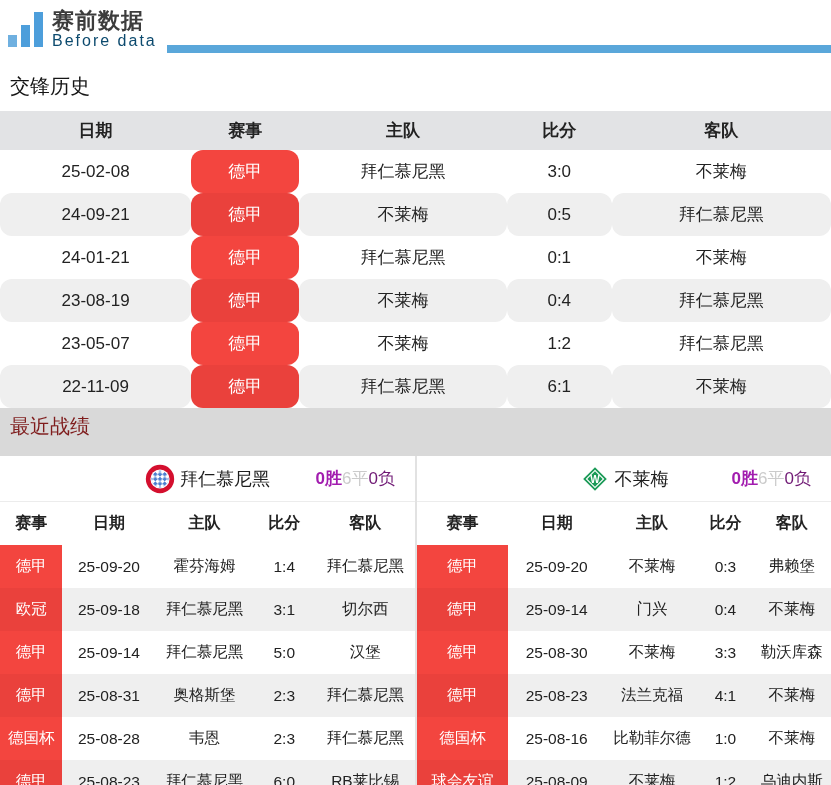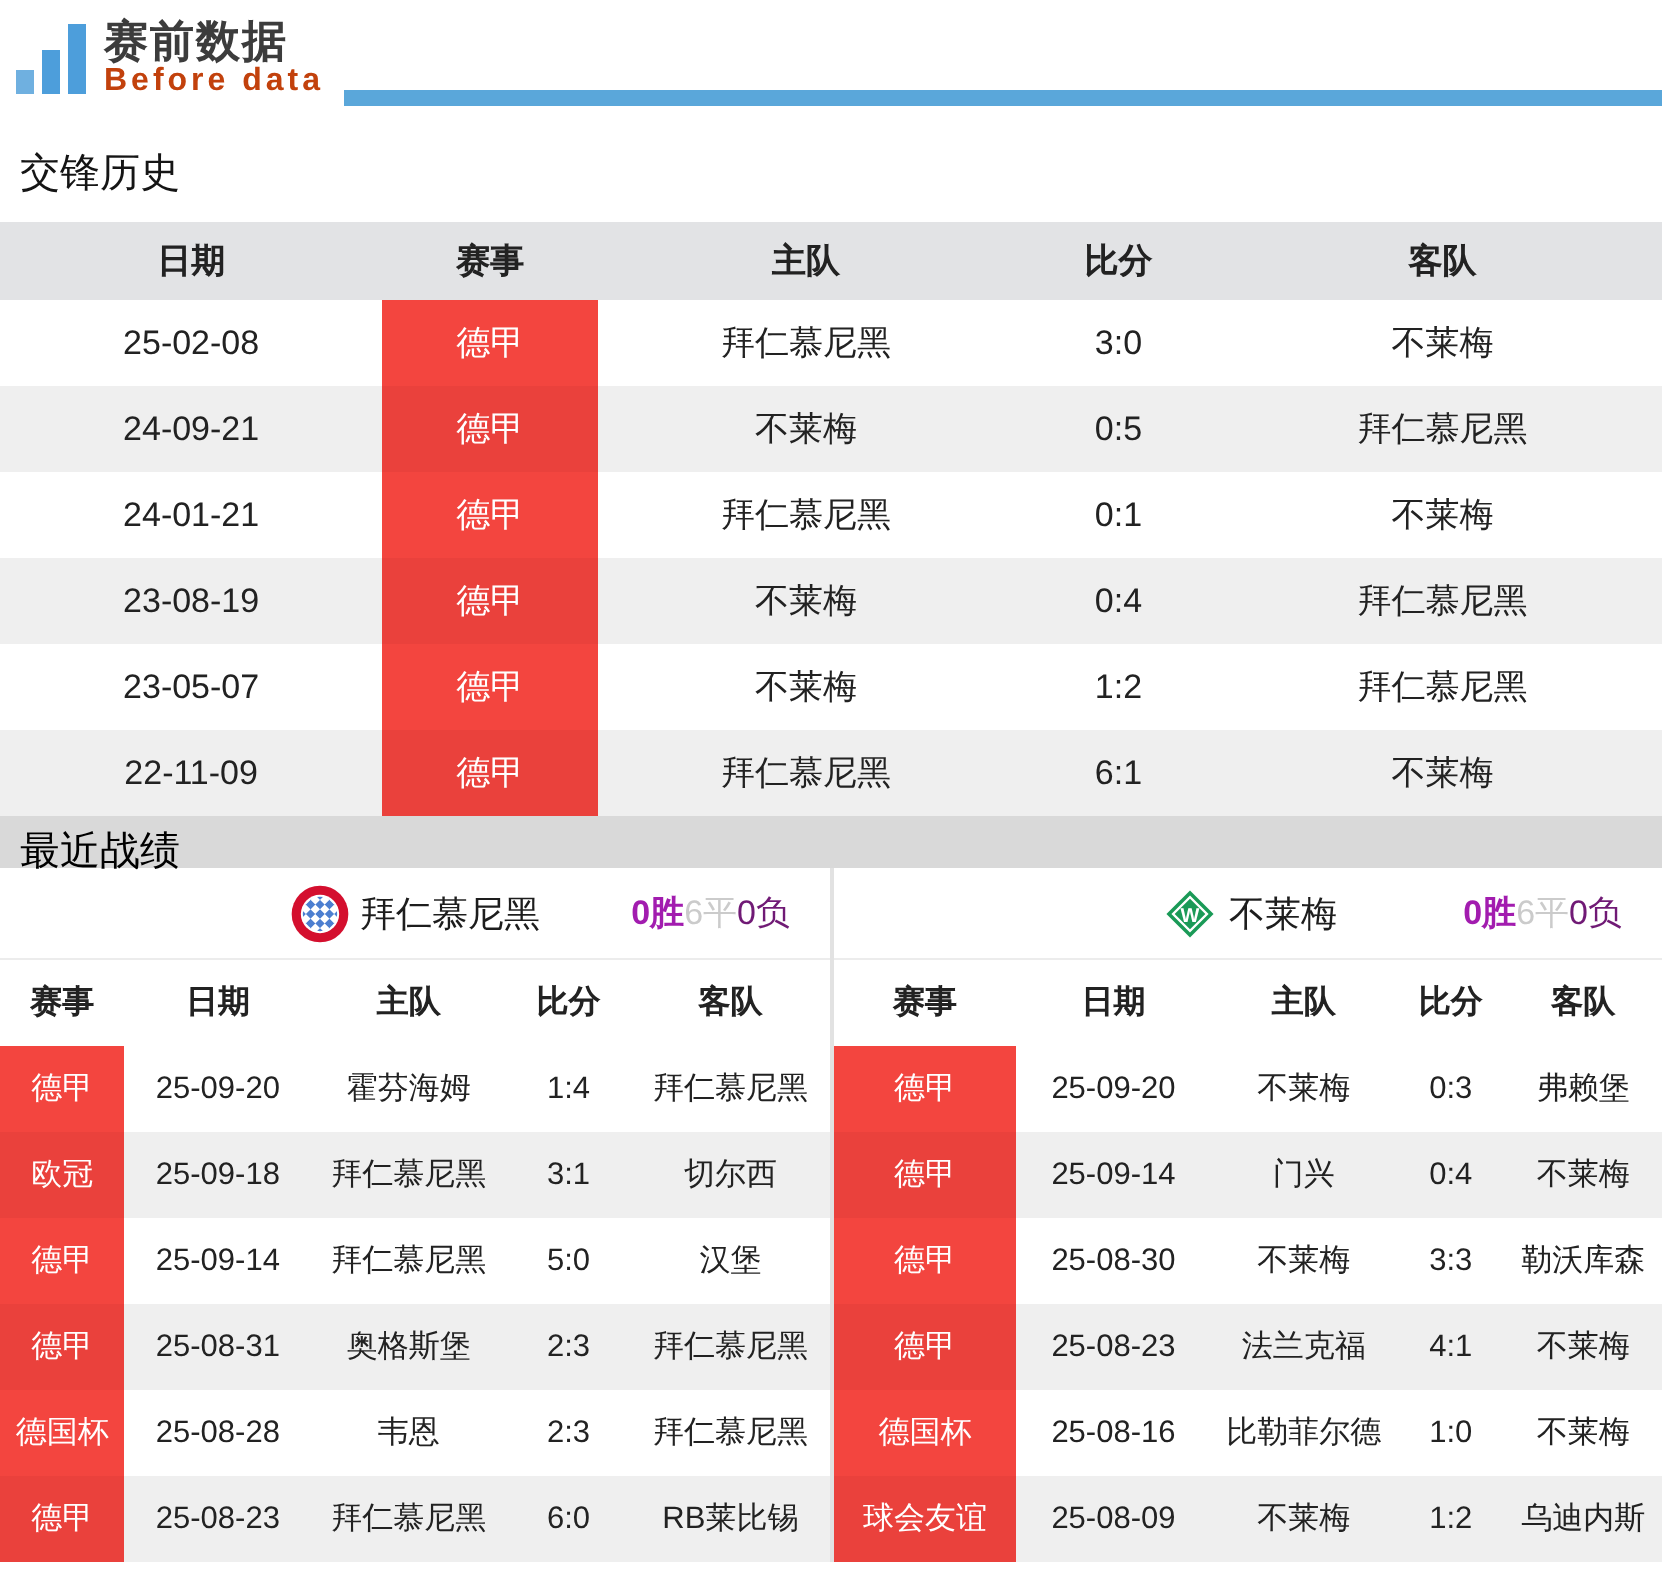--- a/index.html
+++ b/index.html
@@ -3,35 +3,35 @@
 <meta charset="utf-8">
 <style>
   html,body{margin:0;padding:0;background:#fff;}
   body{width:831px;font-family:"Liberation Sans","DejaVu Sans",sans-serif;color:#222;}
 
   
   .top-header{display:flex;align-items:flex-start;padding:8px 0 0 8px;height:52px;}
   .logo-block{display:flex;align-items:flex-end;}
   .logo-text{margin-left:6px;}
   .logo-title{font-size:22px;font-weight:800;color:#3c3c3c;line-height:1.05;letter-spacing:1px;}
-  .logo-sub{font-size:16px;color:#c2410c;font-weight:700;letter-spacing:2px;line-height:1.1;}
+  .logo-sub{font-size:16px;color:#0c4a6e;font-weight:400;letter-spacing:2px;line-height:1.1;}
   .header-line{flex:1;height:8px;background:#5aa7da;align-self:flex-end;margin:0 0 7px 10px;}
 
   
   .section-title{font-size:20px;color:#151515;padding:13px 10px 11px 10px;}
-  .recent-bar{background:#d9d9d9;height:26px;line-height:36px;padding-left:10px;font-size:20px;color:#000000;}
+  .recent-bar{background:#d9d9d9;height:48px;line-height:36px;padding-left:10px;font-size:20px;color:#7f1d1d;}
 
   
   table{border-collapse:collapse;table-layout:fixed;text-align:center;}
   td,th{padding:0;overflow:hidden;white-space:nowrap;}
 
   
   .h2h{width:831px;font-size:17px;}
   .h2h thead th{background:#e2e3e5;height:39px;font-weight:700;font-size:17px;}
-  .h2h tbody td{height:43px;}
+  .h2h tbody td{height:43px;border-radius:12px;}
   .h2h tbody tr:nth-child(even){background:#efefef;}
   .h2h td.comp-cell{background:#f3453f;color:#fff;}
   .h2h tbody tr:nth-child(even) td.comp-cell{background:#ea413c;}
   .h2h col.c-date{width:23%;}  .h2h col.c-comp{width:13%;}
   .h2h col.c-home{width:25%;}  .h2h col.c-score{width:12.6%;}
   .h2h col.c-away{width:26.4%;}
 
   
   .recent-wrap{display:flex;}
   .half{width:415px;}

